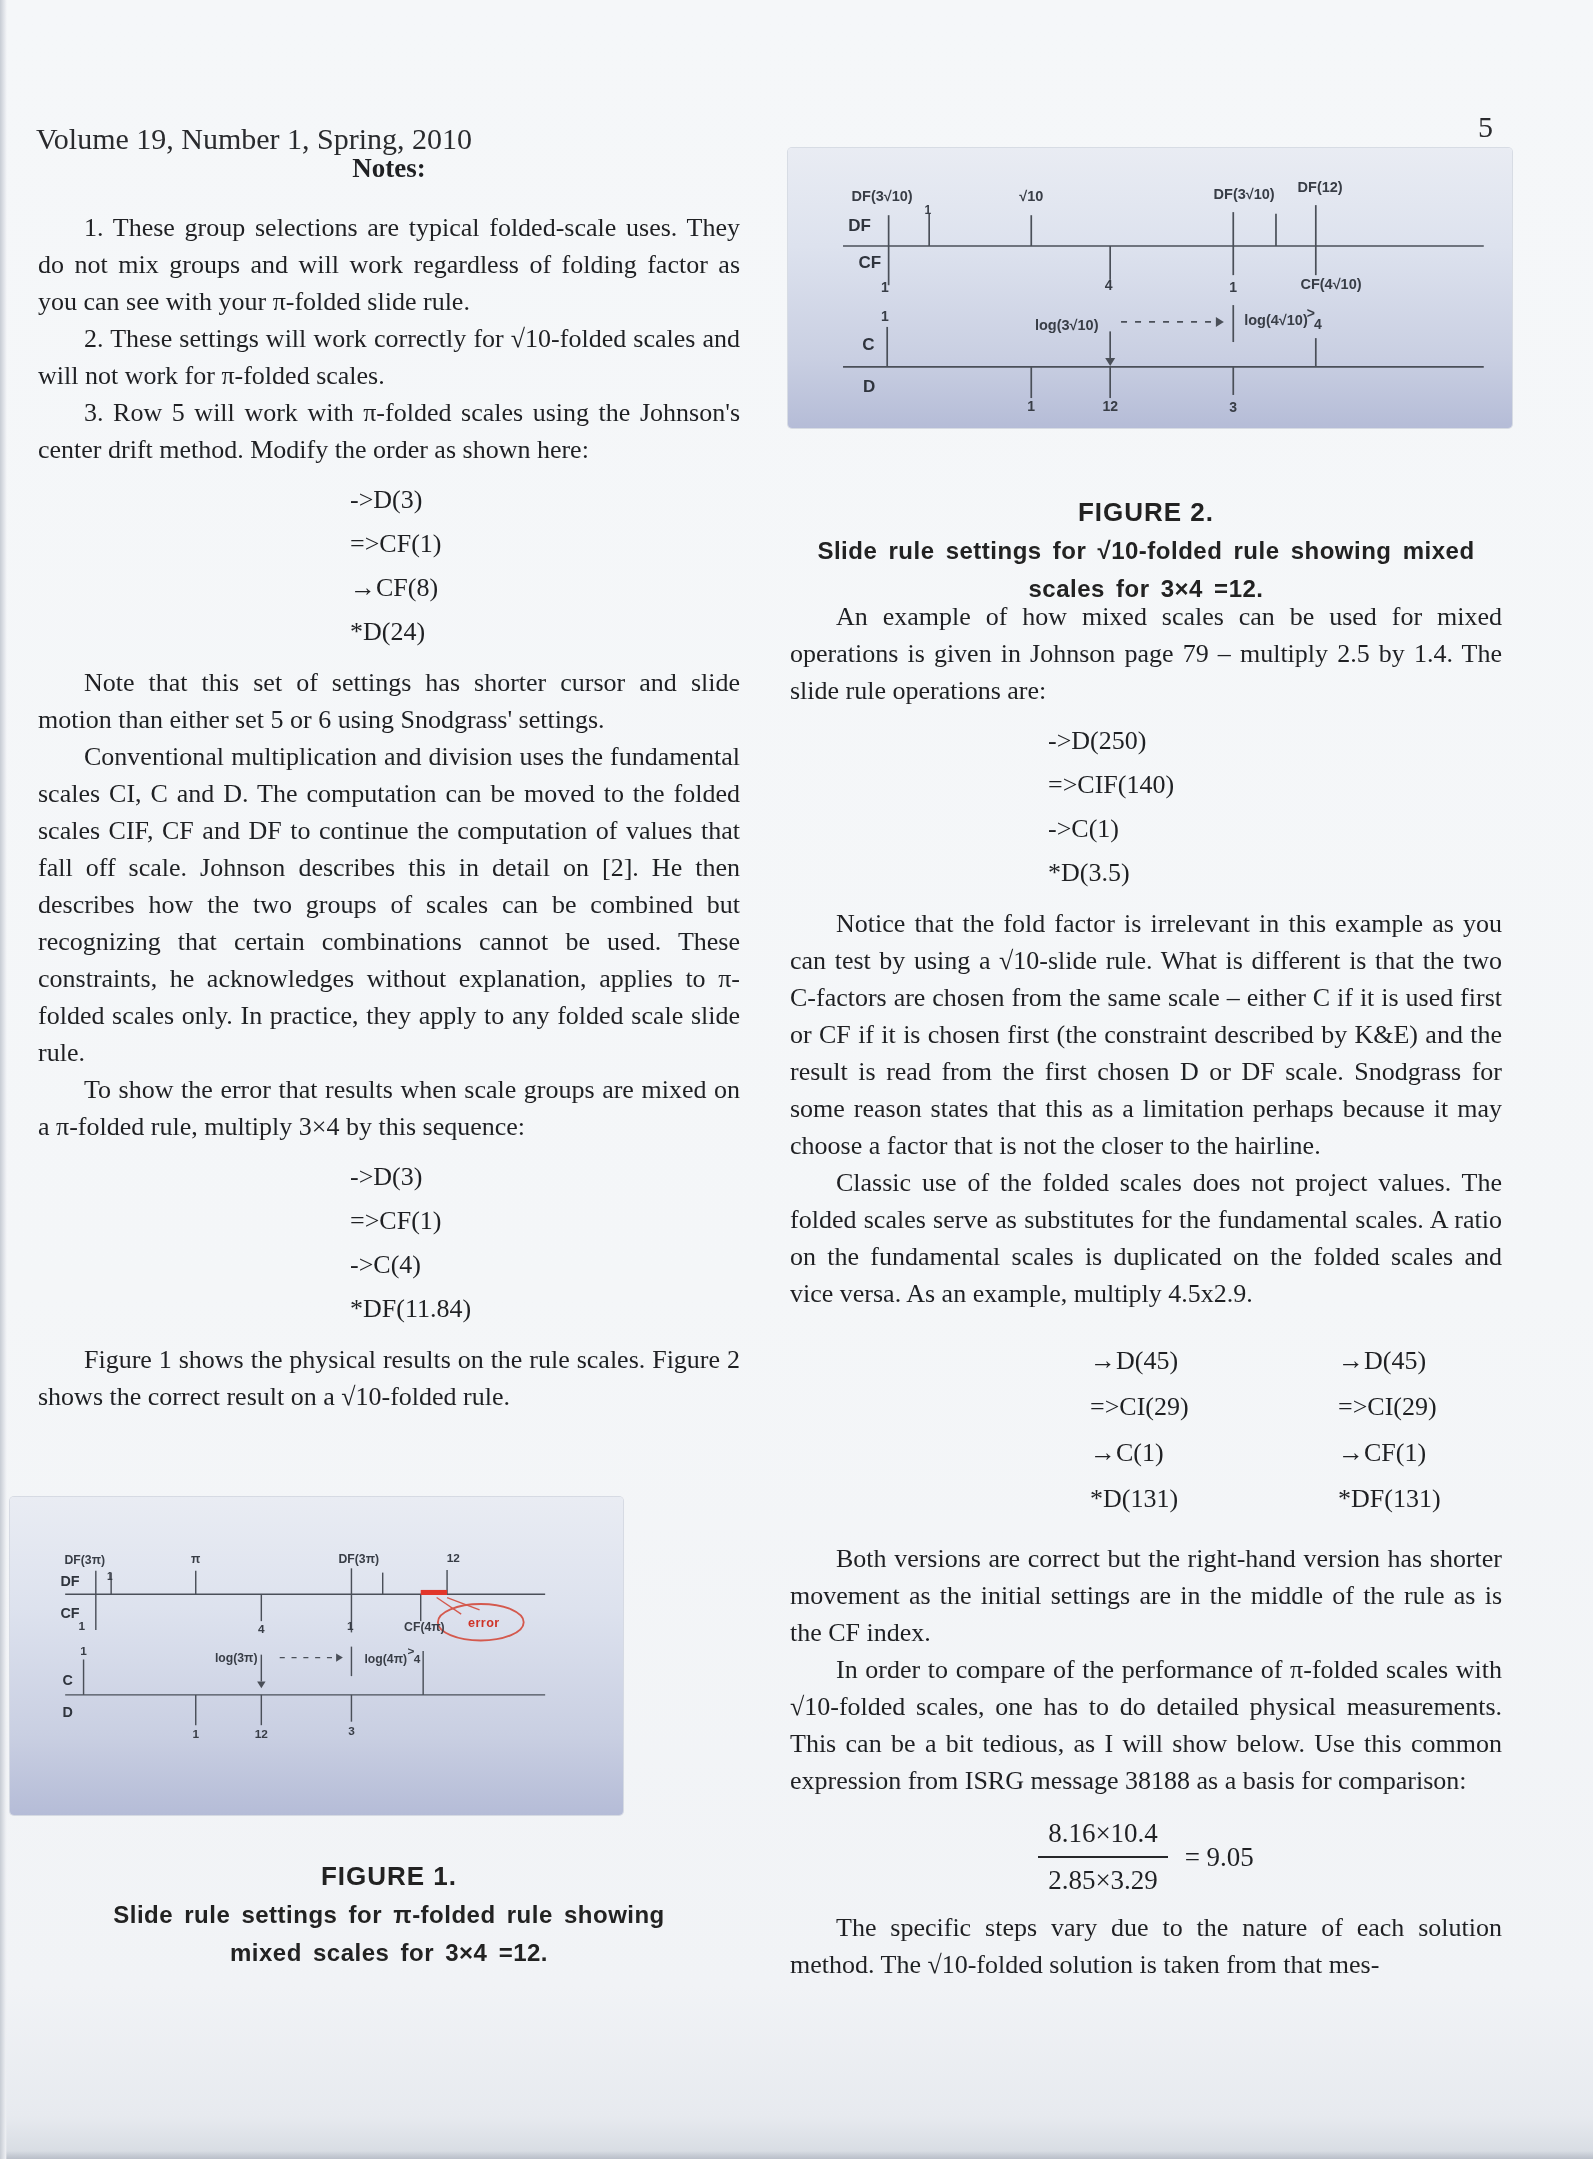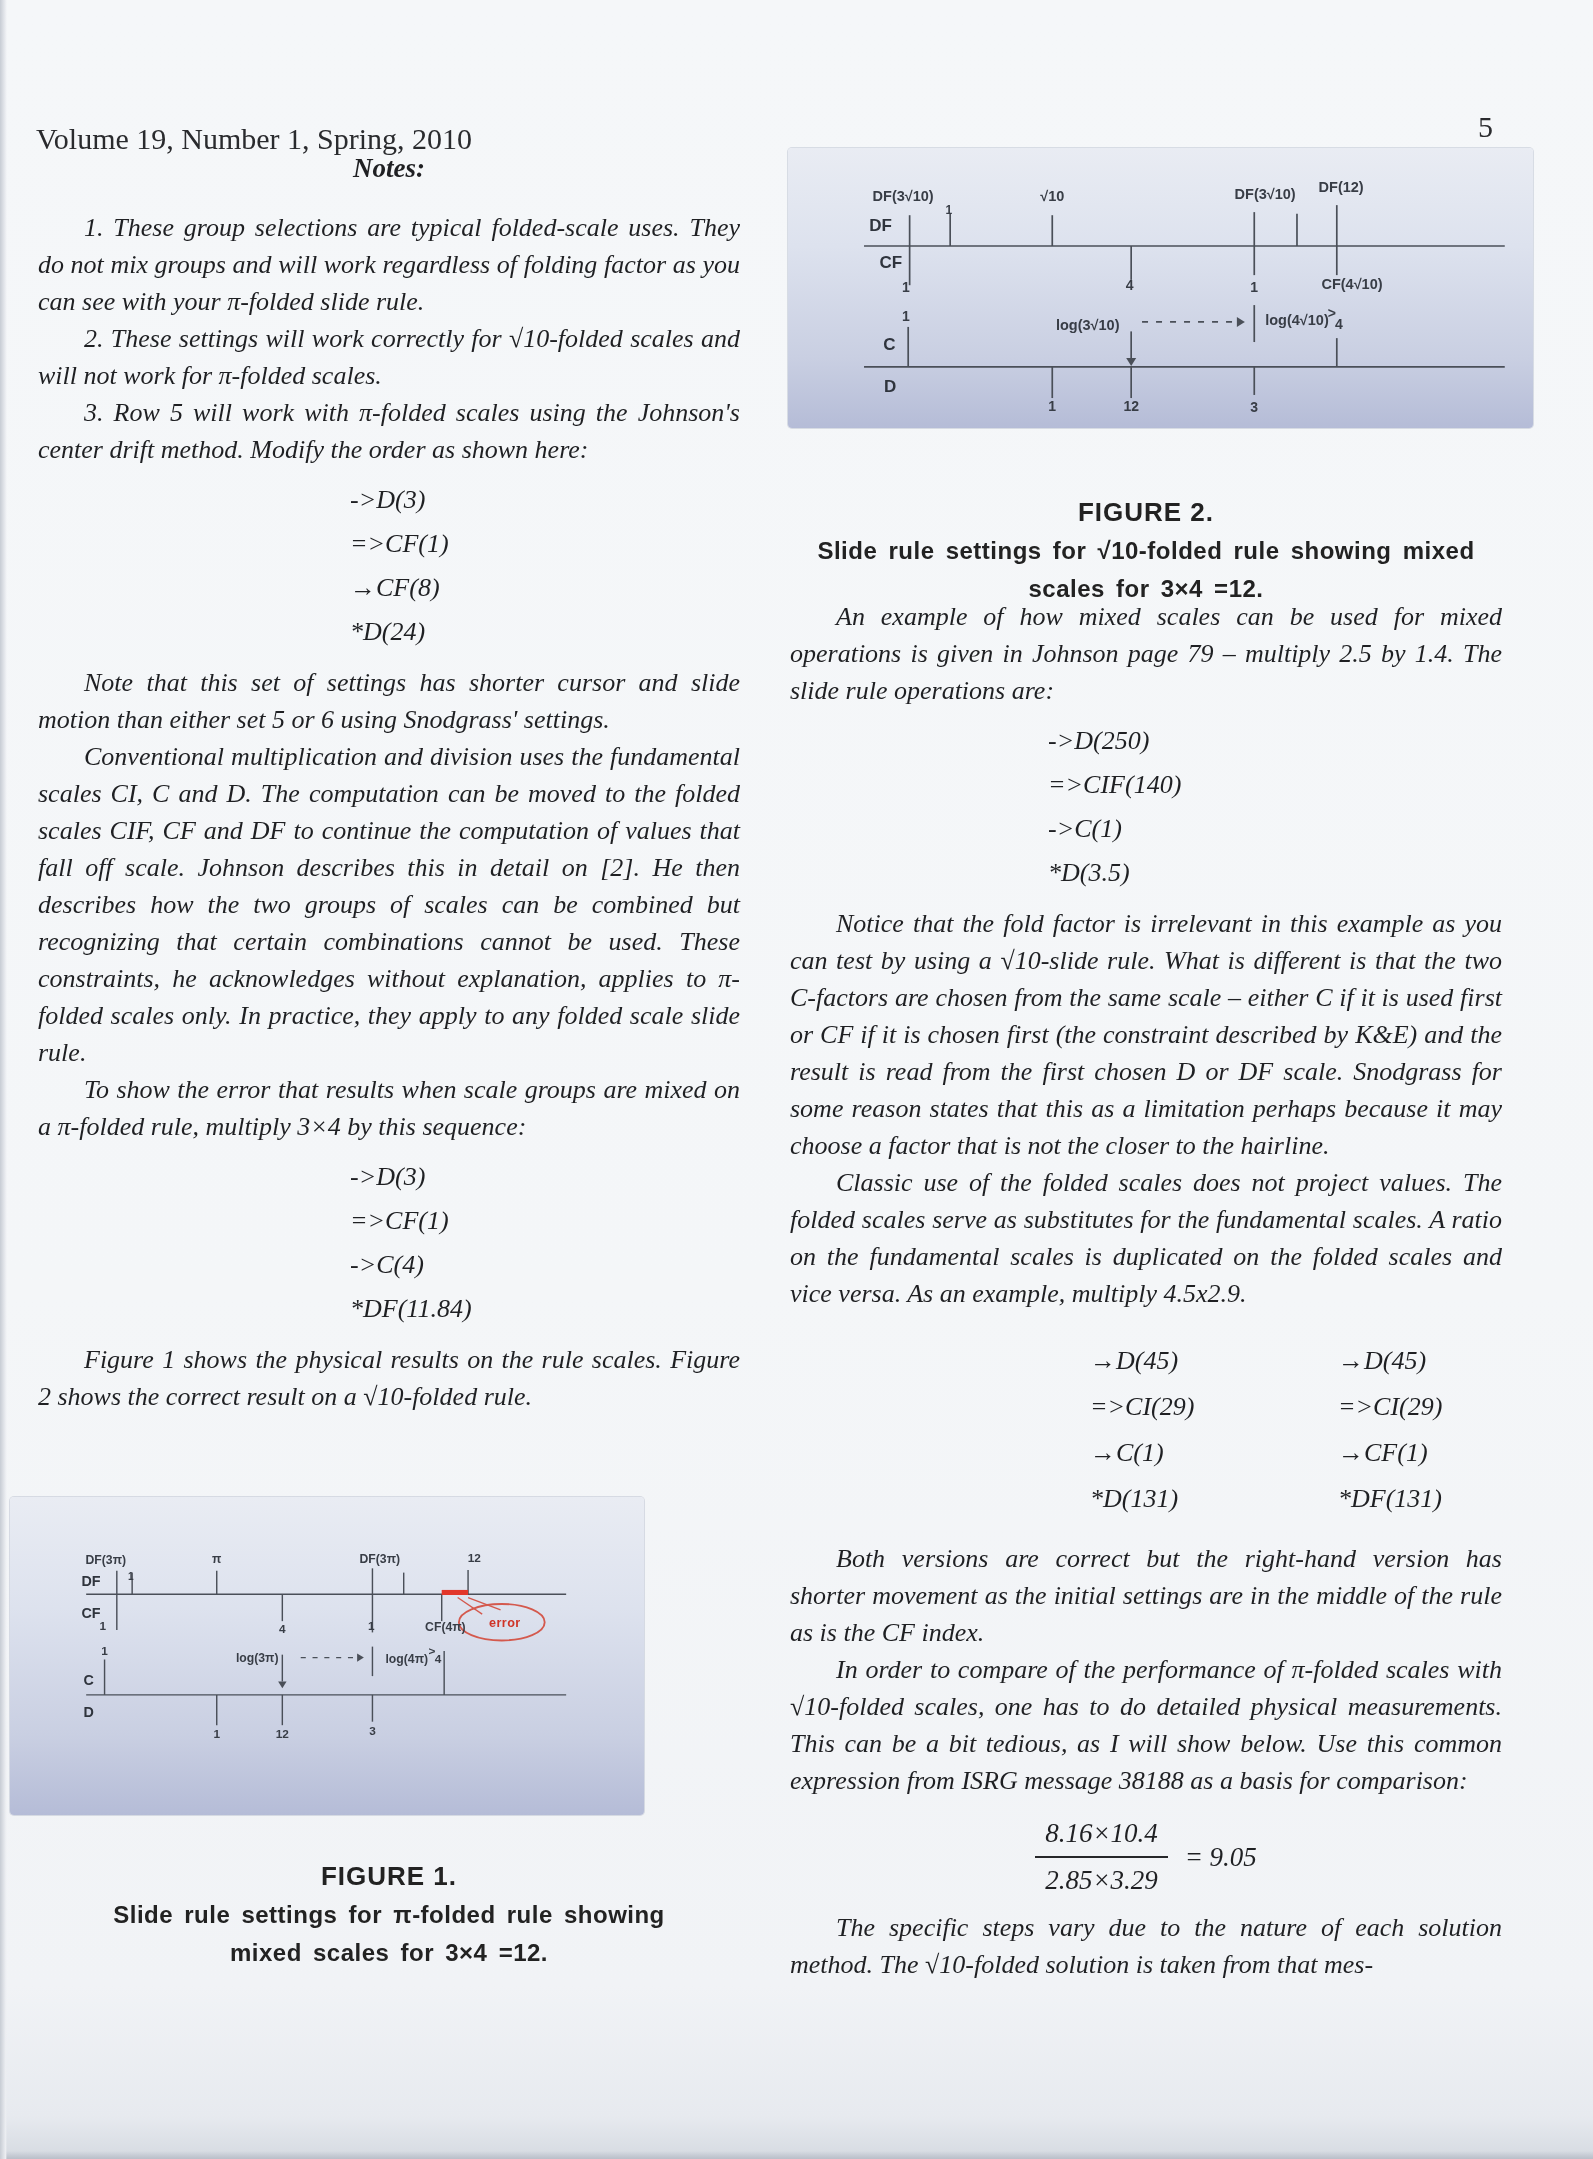--- a/index.html
+++ b/index.html
@@ -5,33 +5,33 @@
   html,body{margin:0;padding:0;}
   .page{
     position:relative;width:1593px;height:2159px;overflow:hidden;
     background:linear-gradient(180deg,#f5f7f9 0%,#f4f6f8 60%,#f1f3f6 92%,#e7eaef 98%,#d5dae1 100%);
     font-family:"Liberation Serif",serif;color:#1f2023;
   }
   .page::before{content:"";position:absolute;left:0;top:0;width:7px;height:100%;
     background:linear-gradient(90deg,#c7ccd4,#eceef2 80%,transparent);z-index:5;}
   .hdr-left{position:absolute;left:36px;top:122px;font-size:30px;color:#2a2b2e;}
   .hdr-page{position:absolute;right:100px;top:110px;font-size:30px;color:#2a2b2e;}
-  .col{position:absolute;font-size:26px;line-height:37px;text-align:justify;font-style:italic;}
+  .col{position:absolute;font-size:26px;line-height:37px;text-align:justify;}
   .col p{margin:0;text-indent:46px;}
   .notes-h{font-weight:bold;text-align:center;text-indent:0 !important;font-size:27px;margin-bottom:22px !important;}
   .ops{margin:10px 0;padding-left:312px;line-height:44px;}
   .ops-r{padding-left:258px;}
   .ops div{text-indent:0;}
   .ops2col{margin:26px 0 18px 0;padding-left:300px;line-height:46px;}
   .op-a{display:inline-block;width:248px;}
   .left-text{left:38px;top:150px;width:702px;}
   .right-text{left:790px;top:598px;width:712px;}
   .figbox{position:absolute;border-radius:4px;
     background:linear-gradient(180deg,#e9ecf3 0%,#dde2ee 35%,#c9cfe2 75%,#b5bcd7 100%);
-    box-shadow:0 0 0 1px rgba(160,168,188,.35);padding-left:21px;}
+    box-shadow:0 0 0 1px rgba(160,168,188,.35);}
   .fig1{left:10px;top:1497px;width:613px;height:318px;}
   .fig2{left:788px;top:148px;width:724px;height:280px;}
   .figbox svg{display:block;width:100%;height:100%;}
   .caption{position:absolute;text-align:center;font-family:"Liberation Sans",sans-serif;
     font-weight:bold;color:#222;letter-spacing:.5px;}
   .cap1{left:38px;top:1856px;width:702px;}
   .cap2{left:790px;top:492px;width:712px;}
   .caption .cap-title{font-size:26px;line-height:40px;letter-spacing:1px;}
   .caption .cap-line{font-size:24px;line-height:38px;word-spacing:4px;}
   .formula{text-align:center;margin:16px 0 10px 0;text-indent:0;font-size:27px;}

